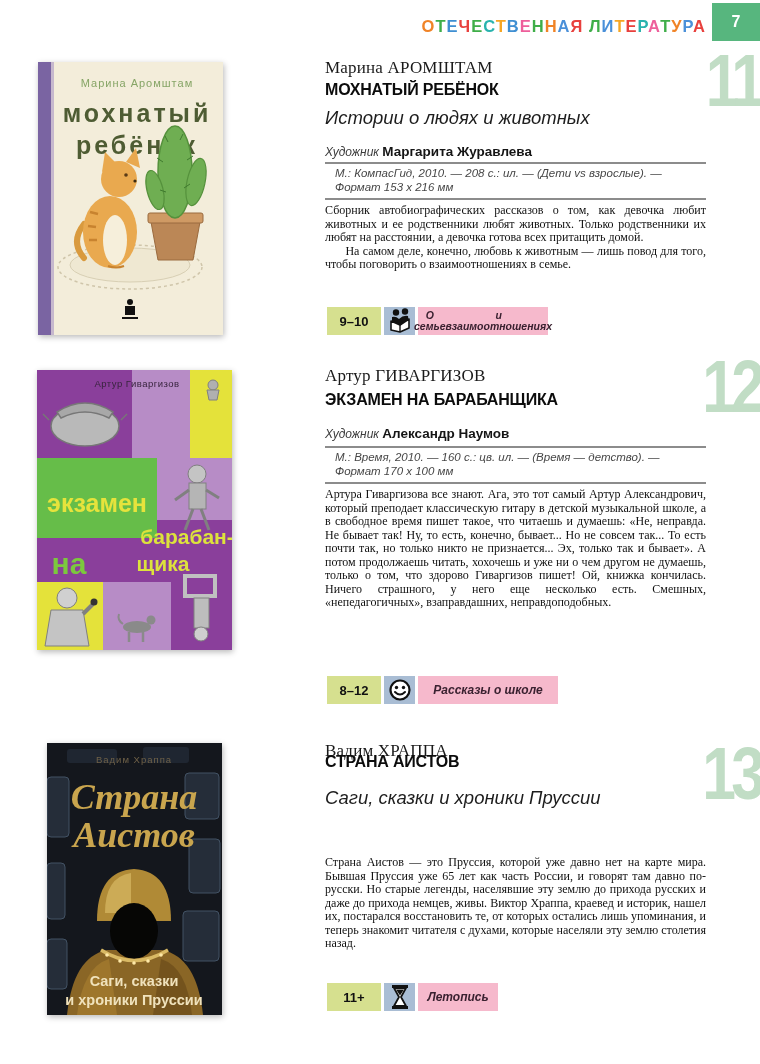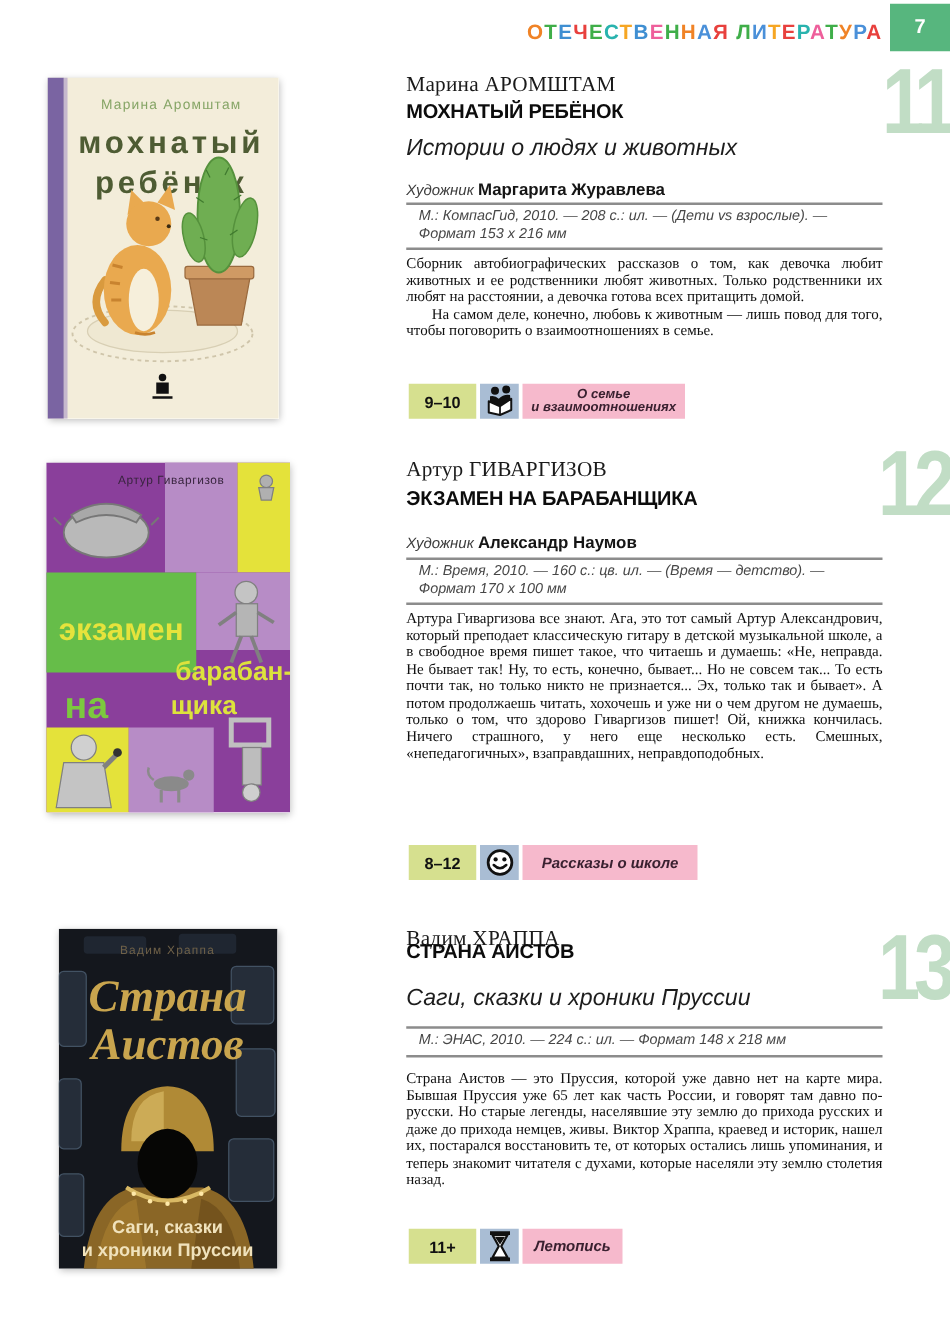--- a/index.html
+++ b/index.html
@@ -62,21 +62,21 @@
     width:54px;background:var(--age-badge-bg,#d6e08f);
     display:flex;align-items:center;justify-content:center;
     font-weight:bold;font-size:13px;color:#111;
   }
   .ibx{
     width:31px;background:var(--icon-badge-bg,#a9bdd4);
     display:flex;align-items:center;justify-content:center;
   }
   .topic{
     background:var(--topic-badge-bg,#f6b9cc);
-    display:flex;flex-direction:column;align-items:center;justify-content:center;
+    display:flex;flex-direction:row;align-items:center;justify-content:center;
     font-weight:bold;font-style:italic;font-size:12px;line-height:13px;
     color:var(--topic-text,#3a2130);text-align:center;
   }
   .topic.two{font-size:10.5px;line-height:11.5px;}
   
   svg text{font-family:"Liberation Sans",sans-serif;}
   .c1-author{font-size:11px;fill:#86a566;letter-spacing:1px;text-anchor:middle;}
   .c1-title{font-size:25px;font-weight:bold;fill:#4e5c33;letter-spacing:3px;text-anchor:middle;}
   .c2-author{font-size:9.5px;fill:#38243e;letter-spacing:.5px;text-anchor:middle;}
   .c2-w1{font-size:25px;font-weight:800;fill:#e6e33c;text-anchor:middle;}
@@ -302,21 +302,20 @@
       </g>
       <text class="c3-sub" x="87" y="243">Саги, сказки</text>
       <text class="c3-sub" x="87" y="262">и хроники Пруссии</text>
     </svg>
   </div>
   <div class="num" style="top:2px">13</div>
   <div class="tcol">
     <div class="author" style="top:6px">Вадим ХРАППА</div>
     <h2 class="btitle" style="top:18px">СТРАНА АИСТОВ</h2>
     <div class="subtitle" style="top:52px">Саги, сказки и хроники Пруссии</div>
-    <div class="imprint" style="top:86px">М.: ЭНАС, 2010. — 224 с.: ил. — Формат 148 x 218 мм</div>
     <div class="desc" style="top:121px">
       <p>Страна Аистов — это Пруссия, которой уже давно нет на карте мира. Бывшая Пруссия уже 65 лет как часть России, и говорят там давно по-русски. Но старые легенды, населявшие эту землю до прихода русских и даже до прихода немцев, живы. Виктор Храппа, краевед и историк, нашел их, постарался восстановить те, от которых остались лишь упоминания, и теперь знакомит читателя с духами, которые населяли эту землю столетия назад.</p>
     </div>
     <div class="badges" style="top:248px">
       <div class="age">11+</div>
       <div class="ibx">
         <svg width="22" height="26" viewBox="0 0 22 26">
           <rect x="3" y="1" width="16" height="3" fill="#111"></rect>
           <rect x="3" y="22" width="16" height="3" fill="#111"></rect>
           <path d="M5,4 L17,4 L12,13 L17,22 L5,22 L10,13 Z" fill="#fff" stroke="#111" stroke-width="1.8" stroke-linejoin="round"></path>

